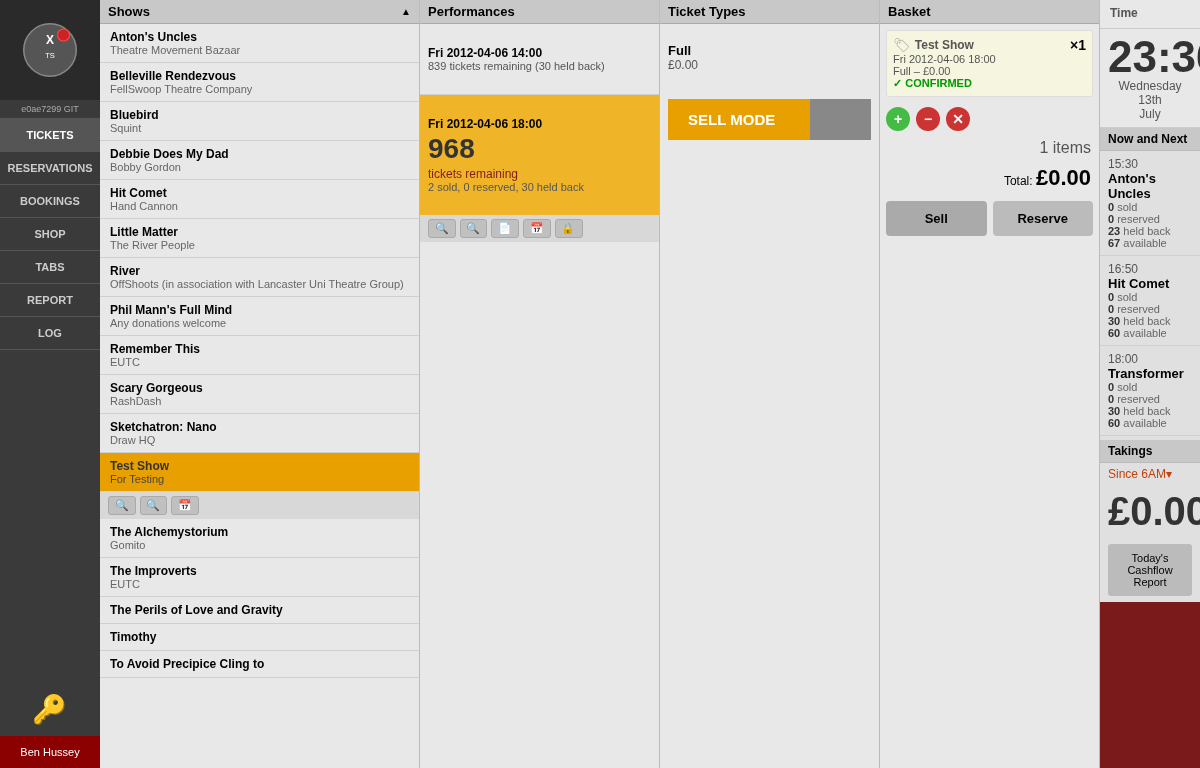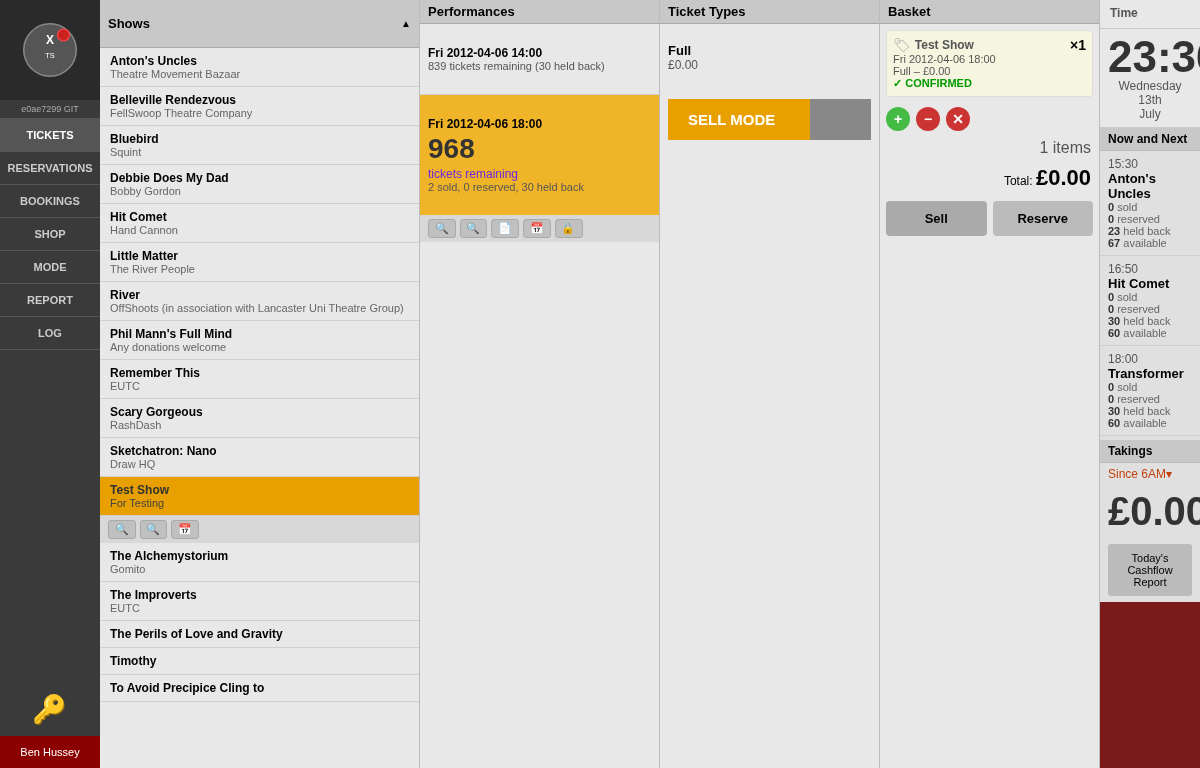--- a/index.html
+++ b/index.html
@@ -63,21 +63,21 @@
     #shows-panel {
       width: 320px;
       background: #e8e8e8;
       display: flex;
       flex-direction: column;
       flex-shrink: 0;
       border-right: 1px solid #bbb;
     }
     #shows-header {
       background: #c8c8c8;
-      padding: 16px 8px;
+      padding: 4px 8px;
       font-weight: bold;
       font-size: 13px;
       border-bottom: 1px solid #aaa;
       display: flex;
       align-items: center;
       justify-content: space-between;
     }
     #shows-list {
       overflow-y: auto;
       flex: 1;
@@ -397,21 +397,21 @@
       <text x="40" y="32" text-anchor="middle" fill="white" font-size="16" font-weight="bold">X</text>
       <text x="40" y="50" text-anchor="middle" fill="white" font-size="10">TS</text>
       <circle cx="58" cy="20" r="8" fill="#cc2222" stroke="#ff4444" stroke-width="1.5"></circle>
     </svg>
   </div>
   <div id="git-hash">e0ae7299 GIT</div>
   <div class="nav-item active">TICKETS</div>
   <div class="nav-item">RESERVATIONS</div>
   <div class="nav-item">BOOKINGS</div>
   <div class="nav-item">SHOP</div>
-  <div class="nav-item">MODE</div>
+  <div class="nav-item">TABS</div>
   <div class="nav-item">REPORT</div>
   <div class="nav-item">LOG</div>
   <div id="nav-spacer"></div>
   <div id="key-icon-area">
     <span style="font-size:28px;">🔑</span>
   </div>
   <div id="user-badge">Ben Hussey</div>
 </div>
 
 <div id="shows-panel">
@@ -500,21 +500,21 @@
 
 <div id="performances-panel">
   <div id="performances-header">Performances</div>
   <div class="perf-item">
     <div class="perf-date">Fri 2012-04-06 14:00</div>
     <div class="perf-info">839 tickets remaining (30 held back)</div>
   </div>
   <div class="perf-item active">
     <div class="perf-date">Fri 2012-04-06 18:00</div>
     <div class="perf-big-tickets">968</div>
-    <div style="font-size:12px; color:#6d28d9;">tickets remaining</div>
+    <div style="font-size:12px; color:#7f1d1d;">tickets remaining</div>
     <div class="perf-sub">2 sold, 0 reserved, 30 held back</div>
   </div>
   <div id="perf-icons">
     <button class="perf-icon-btn">🔍</button>
     <button class="perf-icon-btn">🔍</button>
     <button class="perf-icon-btn">📄</button>
     <button class="perf-icon-btn">📅</button>
     <button class="perf-icon-btn">🔒</button>
   </div>
 </div>

